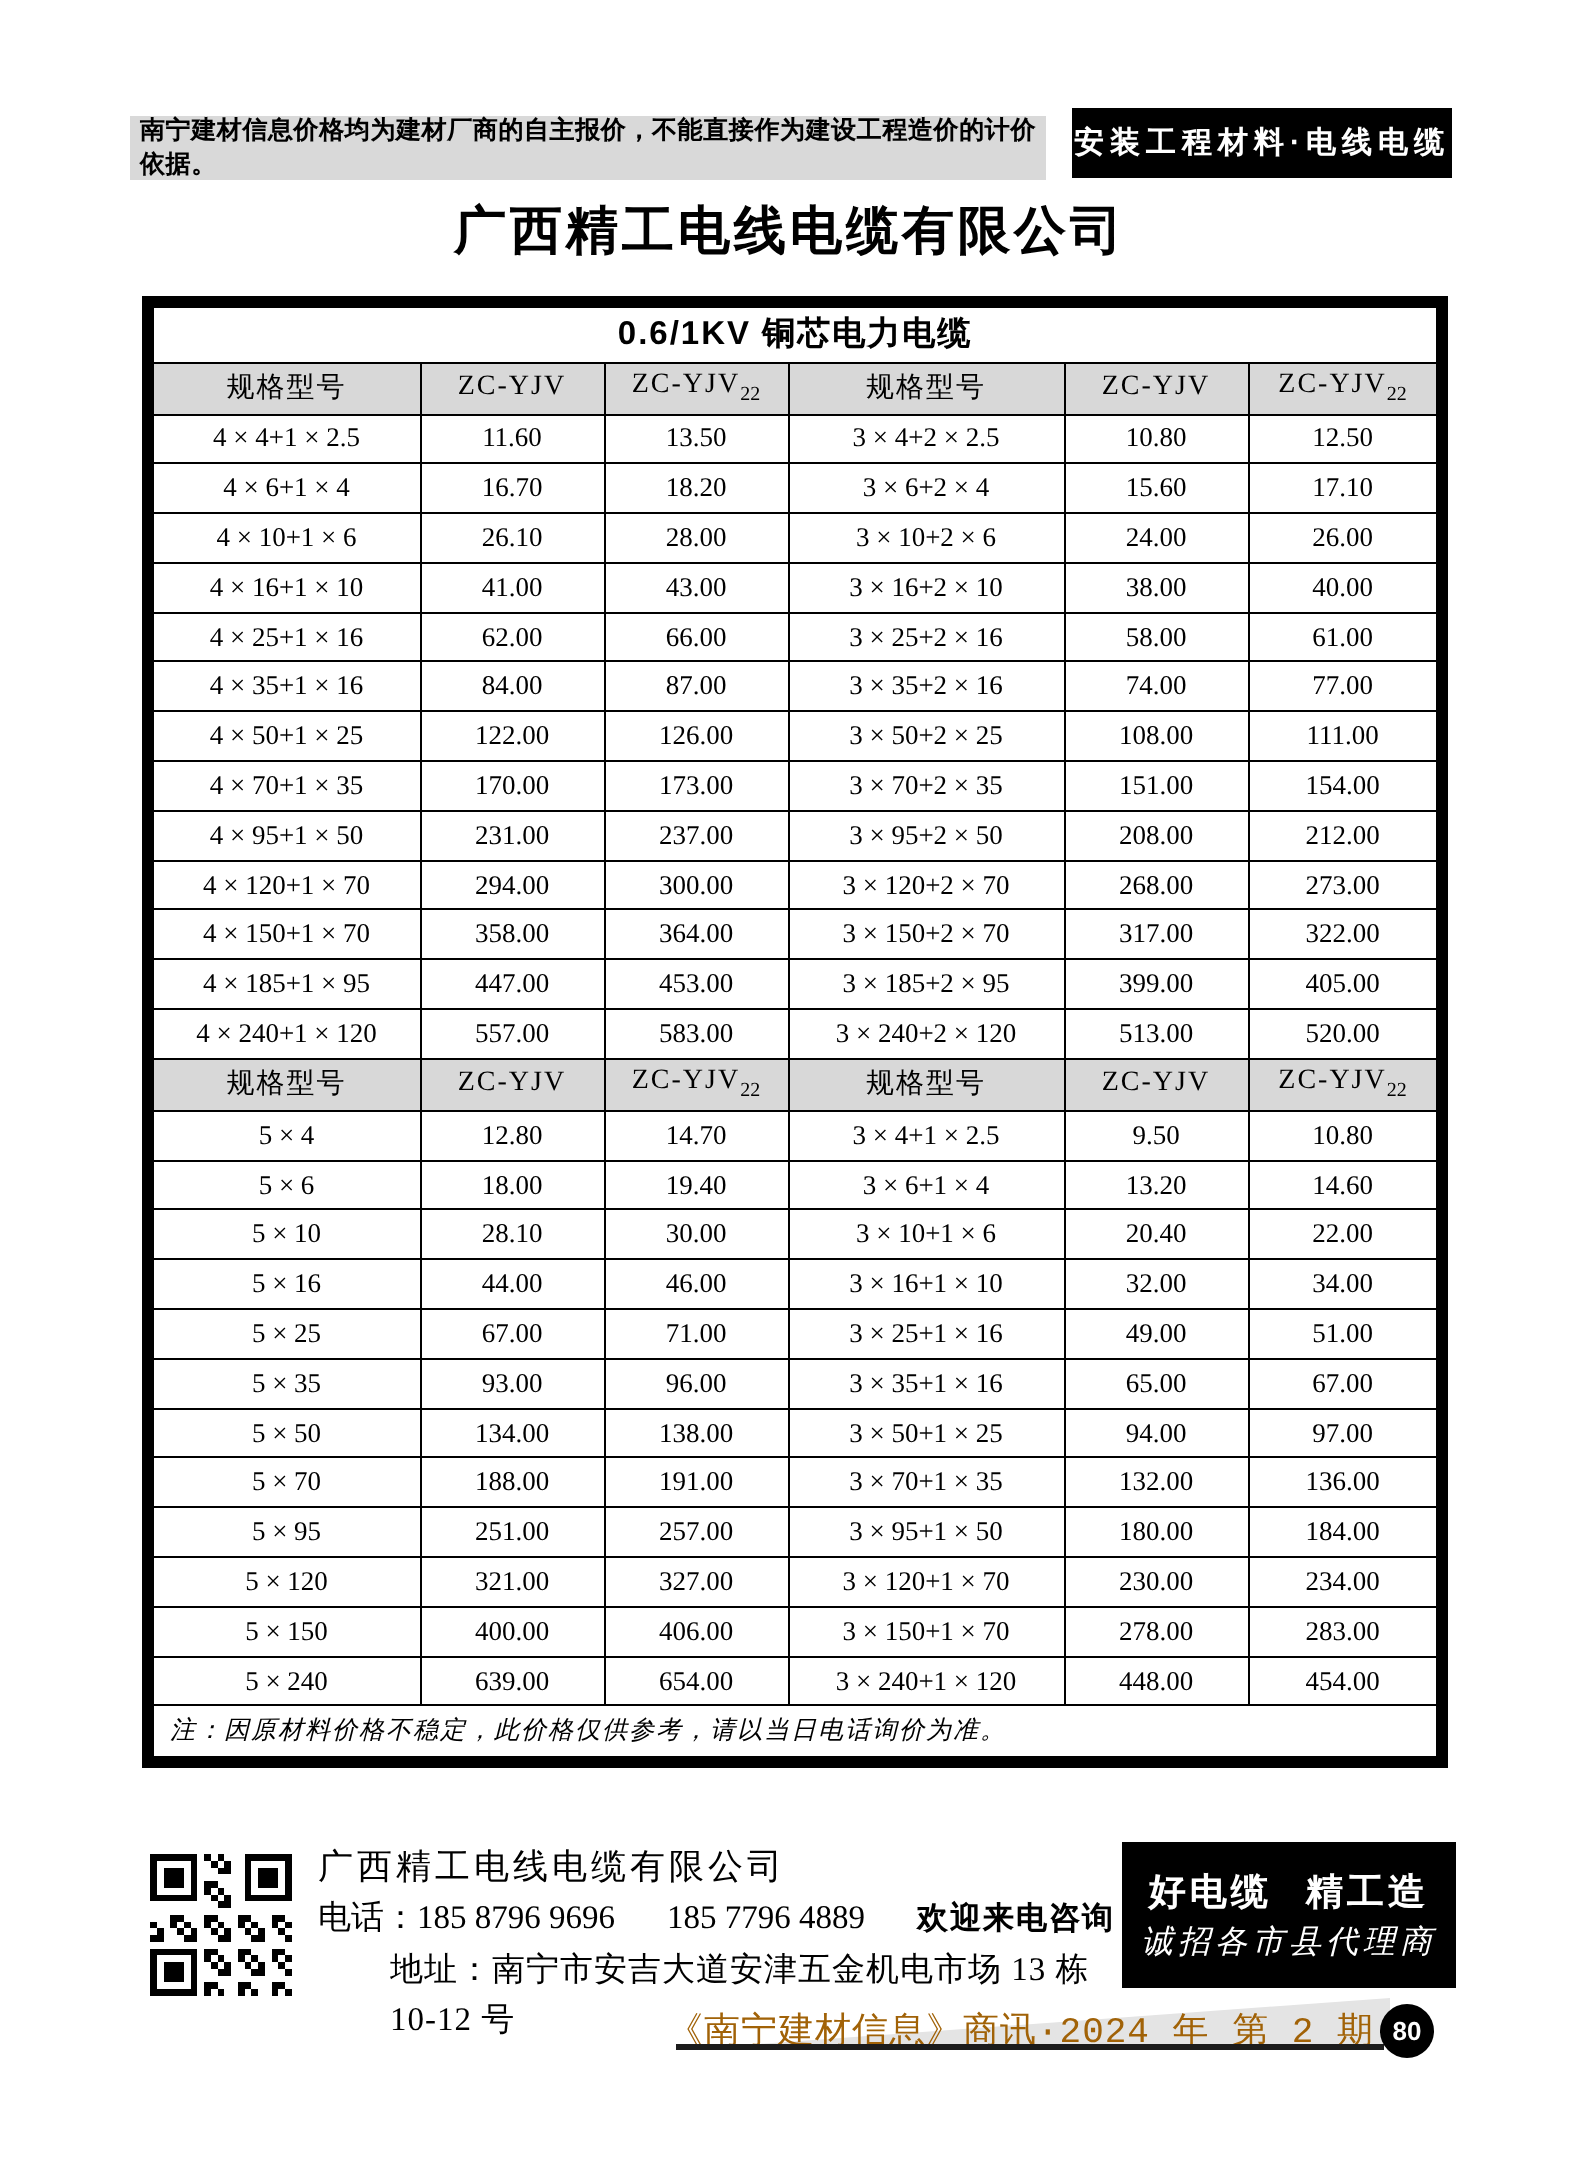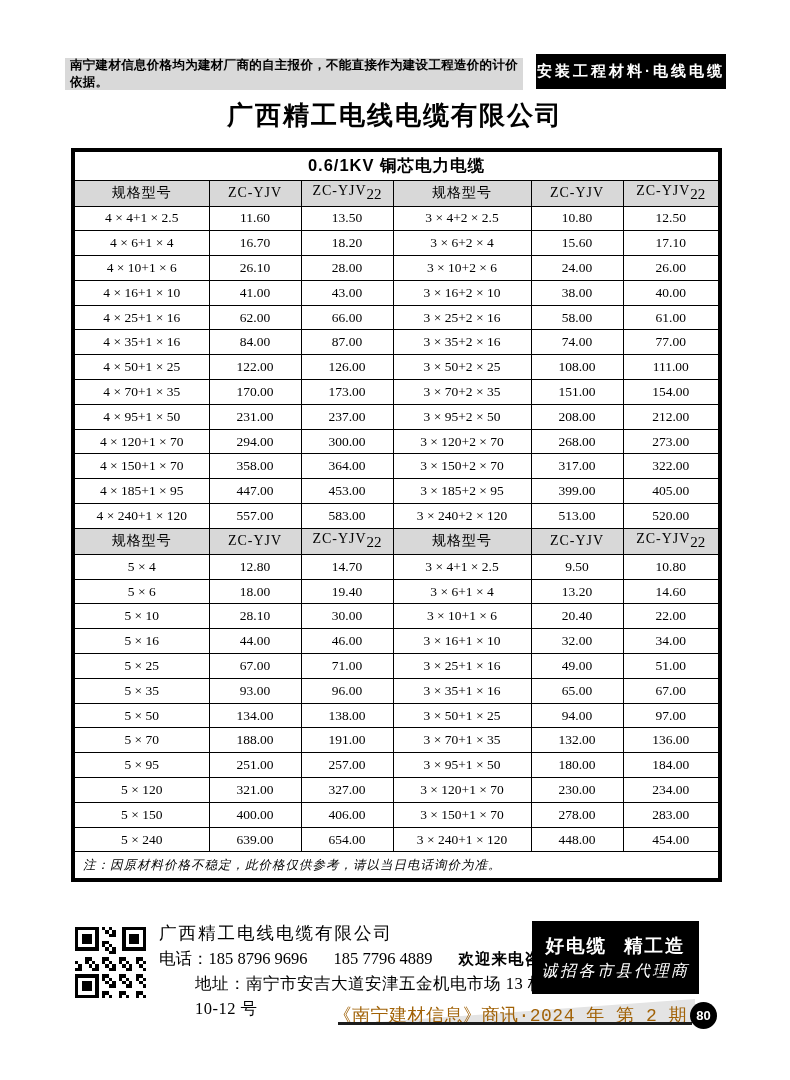--- a/index.html
+++ b/index.html
@@ -25,53 +25,53 @@
   
   .page-title {
     position:absolute; left:0; top:98px; width:100%; text-align:center;
     font-weight:bold; font-size:26px; letter-spacing:2px; color:#000;
   }
 
   
   table.price-table {
     position:absolute; left:71px; top:148px; width:647px;
     border-collapse:collapse; table-layout:fixed;
-    border:4px solid #000000;
+    border:6px solid #000000;
   }
   .price-table td, .price-table th {
     border:1px solid #000; text-align:center; vertical-align:middle;
     font-size:13.5px; font-weight:normal; color:#000;
     height:24.8px; padding:0; overflow:hidden; white-space:nowrap;
   }
   .price-table .caption-cell {
     height:30px; font-family:"Liberation Sans","DejaVu Sans",sans-serif;
     font-weight:bold; font-size:16.5px; letter-spacing:1px;
   }
   .price-table th.hdr { background:#d8d8d8; font-size:14px; height:26px; letter-spacing:1px; }
-  .price-table th.hdr sub { font-size:15px; letter-spacing:0; }
+  .price-table th.hdr sub { font-size:10px; letter-spacing:0; }
   .price-table .note-cell {
     height:28px; text-align:left; padding:2px 8px;
     font-style:italic; font-size:12.5px; letter-spacing:1px;
   }
 
   
   .qr-code { position:absolute; left:75px; top:927px; width:71px; height:71px; }
   .contact { position:absolute; left:159px; top:921px; width:400px; }
   .company-name { font-size:17.5px; letter-spacing:2px; line-height:25px; }
   .phone-line { font-size:16.5px; line-height:25px; }
   .phone-number { margin-right:26px; }
   .phone-cta {
     font-family:"Liberation Sans","DejaVu Sans",sans-serif;
     font-weight:bold; font-size:15.5px; letter-spacing:1px;text-align:right;
   }
   .address-line { font-size:16.5px; line-height:25px; letter-spacing:0.5px;margin-left:36px; }
 
   
   .ad-box {
-    position:absolute; left:532px; top:921px; width:167px; height:73px;
+    position:absolute; left:561px; top:921px; width:167px; height:73px;
     background:#000; color:#fff;
     display:flex; flex-direction:column; align-items:center; justify-content:center; gap:3px;
   }
   .ad-line1 {
     font-family:"Liberation Sans","DejaVu Sans",sans-serif;
     font-weight:bold; font-size:18.5px; letter-spacing:2px; word-spacing:10px;
   }
   .ad-line2 { font-style:italic; font-size:16px; letter-spacing:2.5px; }
 
   

